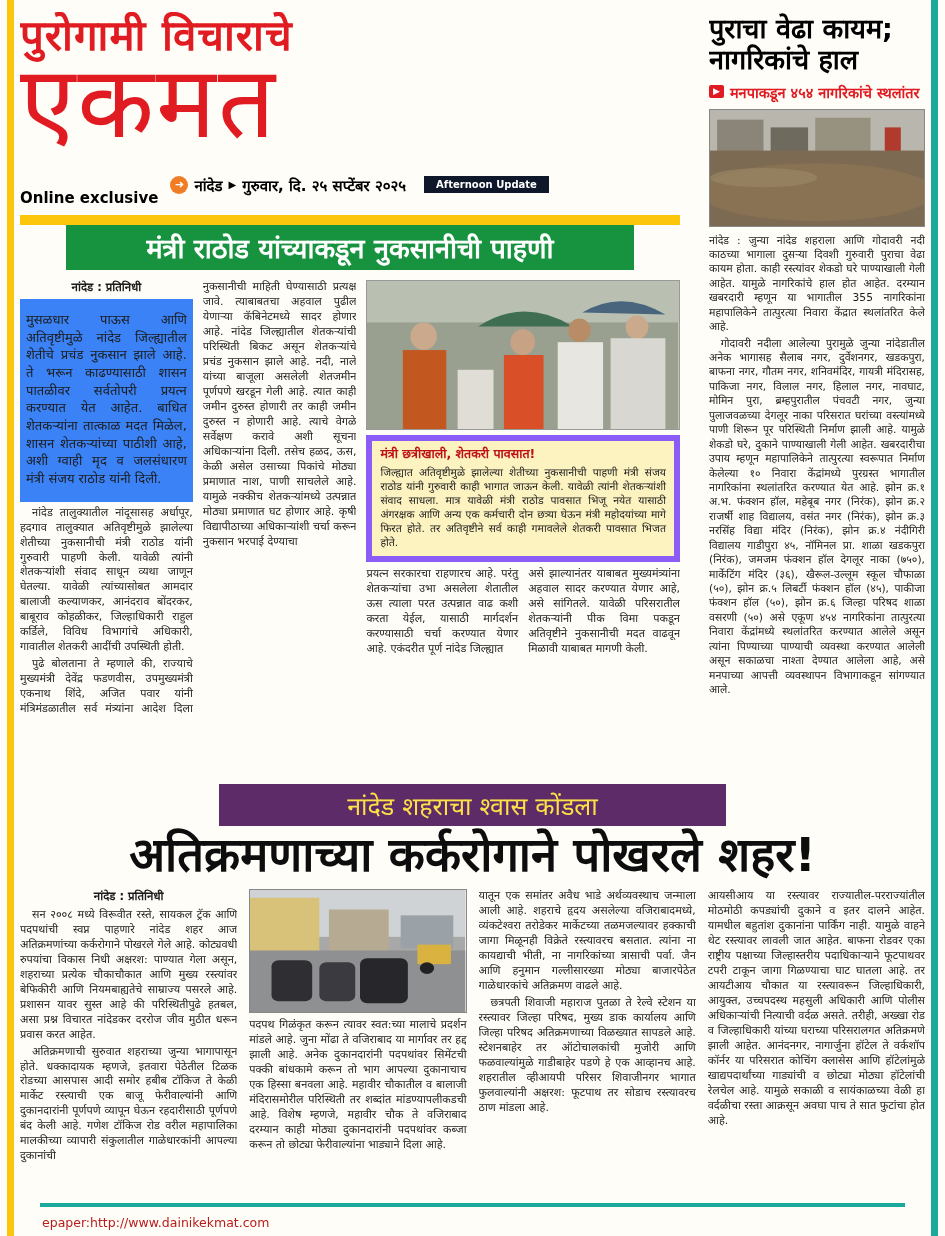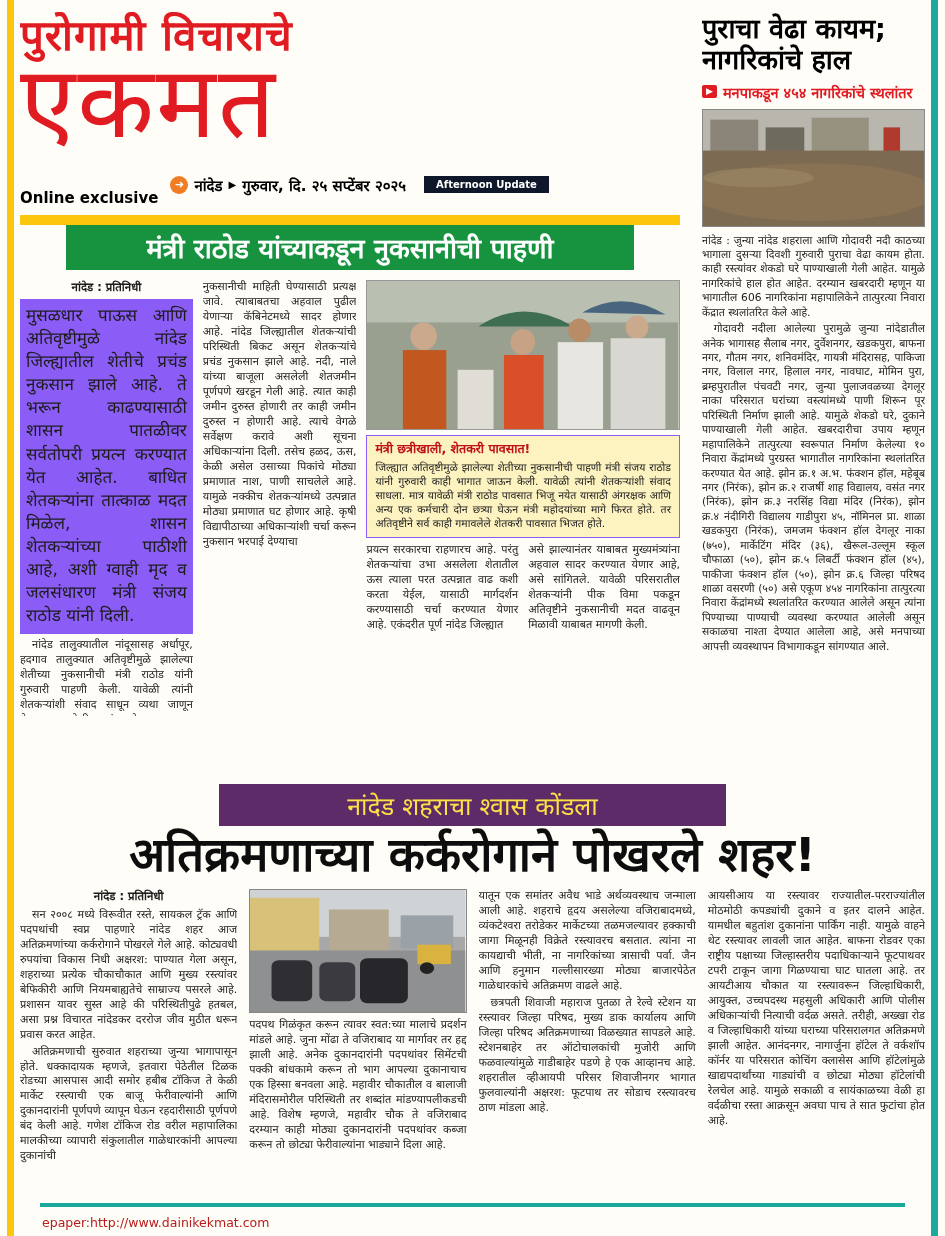--- a/index.html
+++ b/index.html
@@ -4,21 +4,21 @@
 <style>
   * { box-sizing: border-box; }
   html,body { margin:0; padding:0; background:#e9e9e9; }
   body { font-family:"DejaVu Sans", sans-serif; }
   .page { position:relative; width:945px; height:1236px; margin:0 auto; background:#fffdf7; overflow:hidden; color:#1c1c1c; }
   .edge-left { position:absolute; left:7px; top:0; bottom:0; width:7px; background:#fcc60d; }
   .edge-right { position:absolute; right:7px; top:0; bottom:0; width:7px; background:#1ba99b; }
   .content { position:absolute; left:20px; right:20px; top:0; bottom:0; padding-top:12px; }
 
   
-  .top-zone { display:flex; gap:22px; height:762px; overflow:hidden; }
+  .top-zone { display:flex; gap:29px; height:762px; overflow:hidden; }
   .left-zone { width:660px; overflow:hidden; }
   .flood-story { flex:1; overflow:hidden; padding-top:2px; }
 
   
   .tagline { font-size:42px; font-weight:800; color:#e11b22; line-height:1.15; letter-spacing:1px; }
   .masthead-title { font-size:100px; font-weight:400; color:#e11b22; line-height:0.98; margin-top:-6px; letter-spacing:2px; }
   .meta-row { display:flex; align-items:center; gap:12px; font-size:15px; margin-top:10px; }
   .online { font-weight:bold; color:#000;margin-top:27px; }
   .edition-group { display:flex; align-items:center; gap:6px; font-weight:bold; color:#000; }
   .arrow-icon { background:#f07d23; color:#fff; border-radius:50%; width:18px; height:18px; display:inline-flex; align-items:center; justify-content:center; font-size:11px; }
@@ -28,27 +28,27 @@
 
   
   .lead-headline { font-size:55px; font-weight:800; color:#d8151b; text-align:center; line-height:1.05; margin:10px 0 8px; }
   .green-bar { background:#179340; color:#fff; text-align:center; font-size:27px; font-weight:700; padding:4px 0; margin:0 46px; }
   .lead-body { display:flex; gap:10px; margin-top:10px; height:436px; overflow:hidden; }
   .lead-body .ncol { text-align:justify; font-size:11px; line-height:1.36; overflow:hidden; }
   .col-1 { flex:27 1 0; }
   .col-2 { flex:24 1 0; }
   .col-dbl { flex:49 1 0; display:flex; flex-direction:column; }
   .byline { text-align:center; font-weight:bold; font-size:11.5px; margin-bottom:3px; }
-  .lead-box { background:#8b5cf6; padding:5px 6px; margin-bottom:4px; font-size:17px; }
+  .lead-box { background:#3b82f6; padding:12px 6px; margin-bottom:4px; font-size:13px; }
   p.body-p { margin:0 0 2px; text-indent:1.1em; }
   p.nop { text-indent:0; }
   .photo { margin:0; }
   .photo svg { display:block; width:100%; height:100%; }
   .minister-photo { height:150px; border:1px solid #999; }
-  .caption-box { background:#fdf3c1; border:1px solid #8b5cf6; padding:5px 8px; margin:5px 0; font-size:10.6px; line-height:1.33; text-align:justify; }
+  .caption-box { background:#fdf3c1; border:6px solid #8b5cf6; padding:5px 8px; margin:5px 0; font-size:10.6px; line-height:1.33; text-align:justify; }
   .caption-title { color:#c01116; font-weight:bold; font-size:12.5px; margin-bottom:2px; }
   .dbl-cols { display:flex; gap:10px; flex:1; overflow:hidden; }
   .dbl-cols > div { flex:1; text-align:justify; font-size:11px; line-height:1.36; }
 
   
   .flood-headline { font-size:27px; font-weight:800; color:#000; line-height:1.14; margin:0 0 6px; }
   .kicker-row { display:flex; align-items:center; gap:6px; color:#e11b22; font-weight:bold; font-size:14.5px; }
   .kicker-icon { background:#e11b22; color:#fff; font-size:9px; padding:2px 4px; border-radius:2px; line-height:1; }
   .flood-photo { height:118px; margin:7px 0; border:1px solid #888; }
   .flood-story .ncol { font-size:10.7px; line-height:1.35; text-align:justify; }
@@ -156,21 +156,21 @@
             <rect x="8" y="10" width="52" height="34" fill="#8a8578"></rect>
             <rect x="68" y="18" width="42" height="26" fill="#6f6a5e"></rect>
             <rect x="118" y="8" width="62" height="36" fill="#97917f"></rect>
             <rect x="196" y="18" width="18" height="30" fill="#b03a2e"></rect>
             <rect y="42" width="240" height="78" fill="#7d6a52"></rect>
             <ellipse cx="120" cy="85" rx="132" ry="30" fill="#8a7354" opacity="0.85"></ellipse>
             <ellipse cx="60" cy="70" rx="60" ry="10" fill="#9c8868" opacity="0.6"></ellipse>
           </svg>
         </figure>
         <div class="ncol">
-          <p class="body-p nop">नांदेड : जुन्या नांदेड शहराला आणि गोदावरी नदी काठच्या भागाला दुसऱ्या दिवशी गुरुवारी पुराचा वेढा कायम होता. काही रस्त्यांवर शेकडो घरे पाण्याखाली गेली आहेत. यामुळे नागरिकांचे हाल होत आहेत. दरम्यान खबरदारी म्हणून या भागातील 606 नागरिकांना महापालिकेने तात्पुरत्या निवारा केंद्रात स्थलांतरित केले आहे.</p>
+          <p class="body-p nop">नांदेड : जुन्या नांदेड शहराला आणि गोदावरी नदी काठच्या भागाला दुसऱ्या दिवशी गुरुवारी पुराचा वेढा कायम होता. काही रस्त्यांवर शेकडो घरे पाण्याखाली गेली आहेत. यामुळे नागरिकांचे हाल होत आहेत. दरम्यान खबरदारी म्हणून या भागातील 355 नागरिकांना महापालिकेने तात्पुरत्या निवारा केंद्रात स्थलांतरित केले आहे.</p>
           <p class="body-p">गोदावरी नदीला आलेल्या पुरामुळे जुन्या नांदेडातील अनेक भागासह सैलाब नगर, दुर्वेशनगर, खडकपुरा, बाफना नगर, गौतम नगर, शनिवमंदिर, गायत्री मंदिरासह, पाकिजा नगर, विलाल नगर, हिलाल नगर, नावघाट, मोमिन पुरा, ब्रम्हपुरातील पंचवटी नगर, जुन्या पुलाजवळच्या देगलूर नाका परिसरात घरांच्या वस्त्यांमध्ये पाणी शिरून पूर परिस्थिती निर्माण झाली आहे. यामुळे शेकडो घरे, दुकाने पाण्याखाली गेली आहेत. खबरदारीचा उपाय म्हणून महापालिकेने तात्पुरत्या स्वरूपात निर्माण केलेल्या १० निवारा केंद्रांमध्ये पुरग्रस्त भागातील नागरिकांना स्थलांतरित करण्यात येत आहे. झोन क्र.१ अ.भ. फंक्शन हॉल, महेबूब नगर (निरंक), झोन क्र.२ राजर्षी शाह विद्यालय, वसंत नगर (निरंक), झोन क्र.३ नरसिंह विद्या मंदिर (निरंक), झोन क्र.४ नंदीगिरी विद्यालय गाडीपुरा ४५, नॉमिनल प्रा. शाळा खडकपुरा (निरंक), जमजम फंक्शन हॉल देगलूर नाका (७५०), मार्केटिंग मंदिर (३६), खैरूल-उल्लूम स्कूल चौफाळा (५०), झोन क्र.५ लिबर्टी फंक्शन हॉल (४५), पाकीजा फंक्शन हॉल (५०), झोन क्र.६ जिल्हा परिषद शाळा वसरणी (५०) असे एकूण ४५४ नागरिकांना तात्पुरत्या निवारा केंद्रांमध्ये स्थलांतरित करण्यात आलेले असून त्यांना पिण्याच्या पाण्याची व्यवस्था करण्यात आलेली असून सकाळचा नाश्ता देण्यात आलेला आहे, असे मनपाच्या आपत्ती व्यवस्थापन विभागाकडून सांगण्यात आले.</p>
         </div>
       </aside>
     </div>
 
     <section class="city-story">
       <div class="purple-bar">नांदेड शहराचा श्वास कोंडला</div>
       <h1 class="city-headline">अतिक्रमणाच्या कर्करोगाने पोखरले शहर!</h1>
 
       <div class="city-body">

